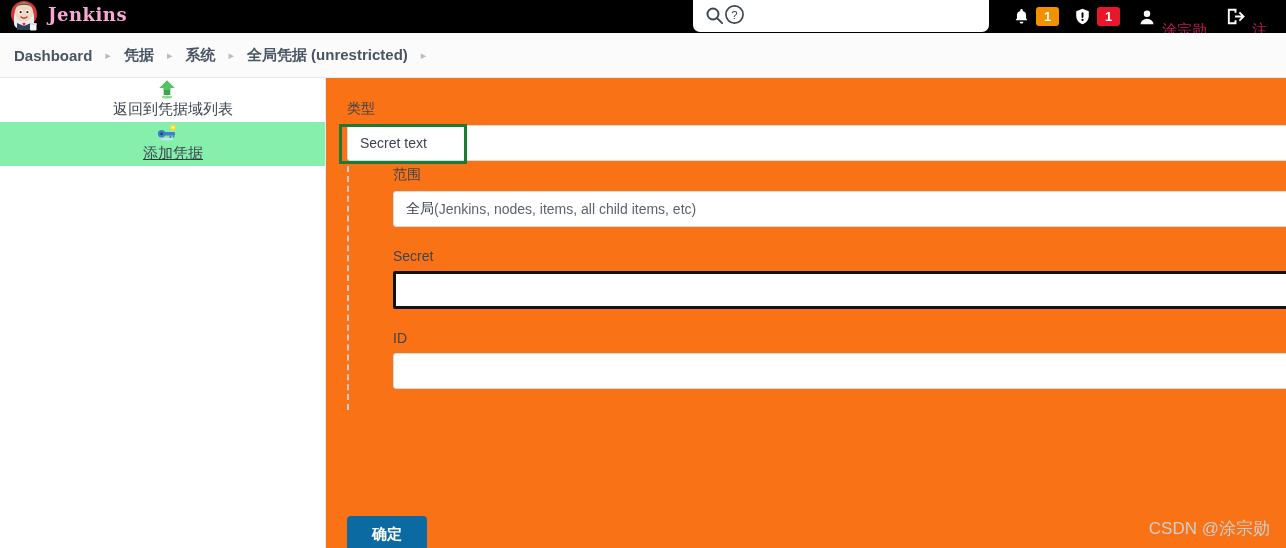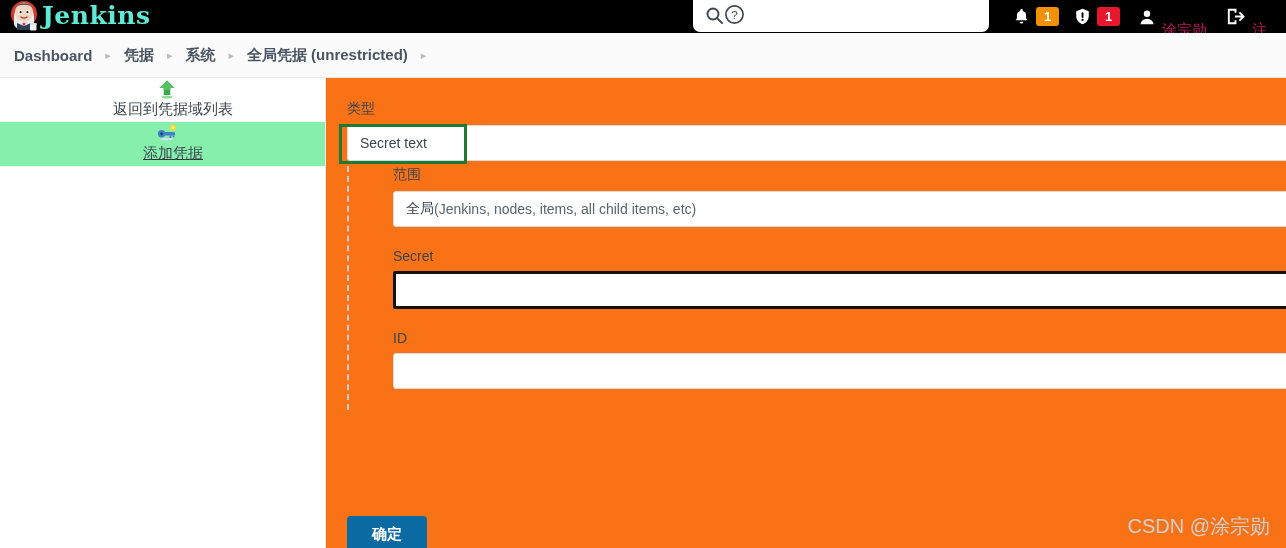--- a/index.html
+++ b/index.html
@@ -35,25 +35,26 @@
     flex: 0 0 auto;
   }
   #jenkins-logo {
     width: 34px;
     height: 34px;
     position: relative;
     margin-top: -2px;
     flex: 0 0 auto;
   }
   .brand-text {
-    color: #5eead4;
+    color: #f9a8d4;
     font-family: "DejaVu Serif", "Liberation Serif", serif;
     font-weight: bold;
-    font-size: 25px;
+    font-size: 18px;
     letter-spacing: 0.5px;
+    margin-left: 6px;
     line-height: 1;
     margin-top: -3px;
   }
 
   #header-spacer { flex: 1 1 auto; }
 
   #search-wrap {
     position: absolute;
     left: 693px;
     top: -10px;
@@ -268,21 +269,21 @@
     cursor: pointer;
     font-family: "Liberation Sans", "DejaVu Sans", sans-serif;
   }
 
   
   #watermark {
     position: absolute;
     right: 16px;
     bottom: 8px;
     color: #cfcfcf;
-    font-size: 20px;
+    font-size: 17px;
     white-space: nowrap;
     user-select: none;
   }
 </style>
 </head>
 <body>
 
 <div id="app-header">
 
   <div id="brand">

